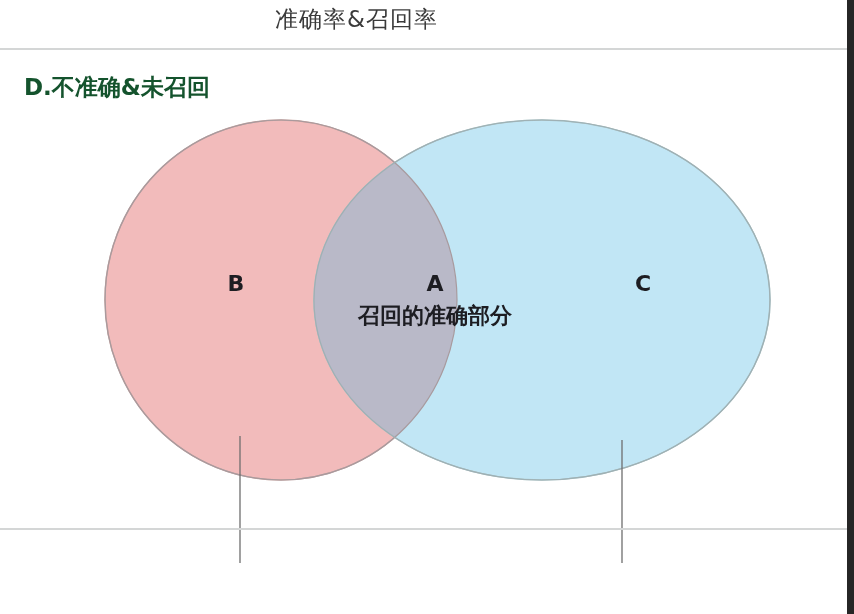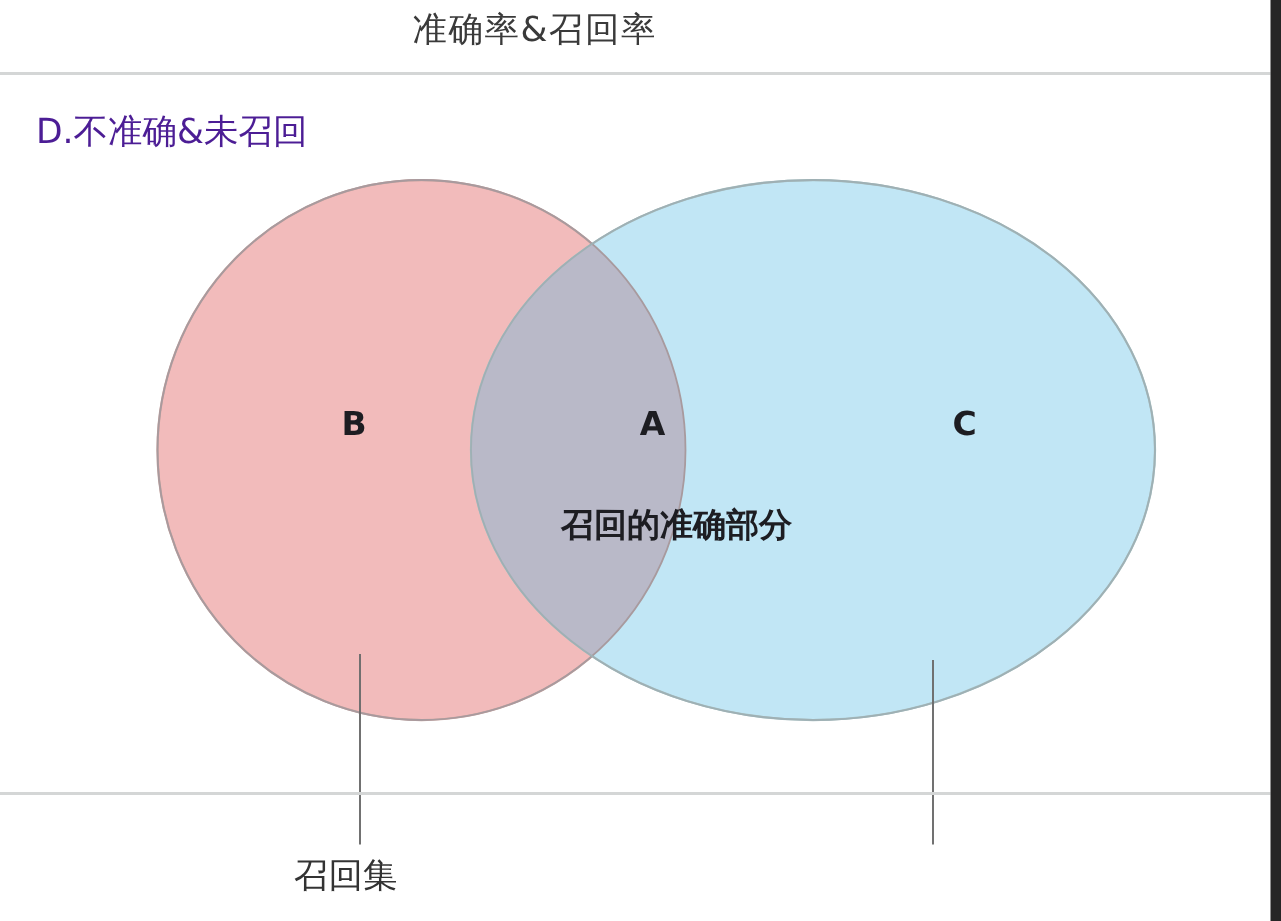--- a/index.html
+++ b/index.html
@@ -34,22 +34,22 @@
       height: 2px;
       background: #d4d6d6;
     }
     .rule.top { top: 48px; }
     .rule.bottom { top: 528px; }
     .heading-d {
       position: absolute;
       top: 72px;
       left: 24px;
       font-size: 23px;
-      font-weight: normal;
-      color: #4c1d95;
+      font-weight: bold;
+      color: #14532d;
     }
     .venn {
       position: absolute;
       left: 0;
       top: 0;
     }
     .lbl {
       position: absolute;
       font-size: 22px;
       font-weight: bold;
@@ -98,18 +98,17 @@
 
     <line x1="240" y1="436" x2="240" y2="563" stroke="#6e6e6e" stroke-width="1.3"></line>
     <line x1="622" y1="440" x2="622" y2="563" stroke="#6e6e6e" stroke-width="1.3"></line>
   </svg>
 
   <div class="rule bottom"></div>
 
   <div class="lbl" style="left:222px; top:271px; width:28px;">B</div>
   <div class="lbl" style="left:629px; top:271px; width:28px;">C</div>
   <div class="lbl" style="left:420px; top:271px; width:30px;">A</div>
-  <div class="lbl" style="left:346px; top:301px; width:210px;margin-top:34px;">召回的准确部分</div>
+  <div class="lbl" style="left:330px; top:301px; width:210px;">召回的准确部分</div>
 
-  <div class="caption" style="left:196px; top:568px;">召回集</div>
 
   <div class="right-strip"></div>
 </div>
 
 </body></html>

